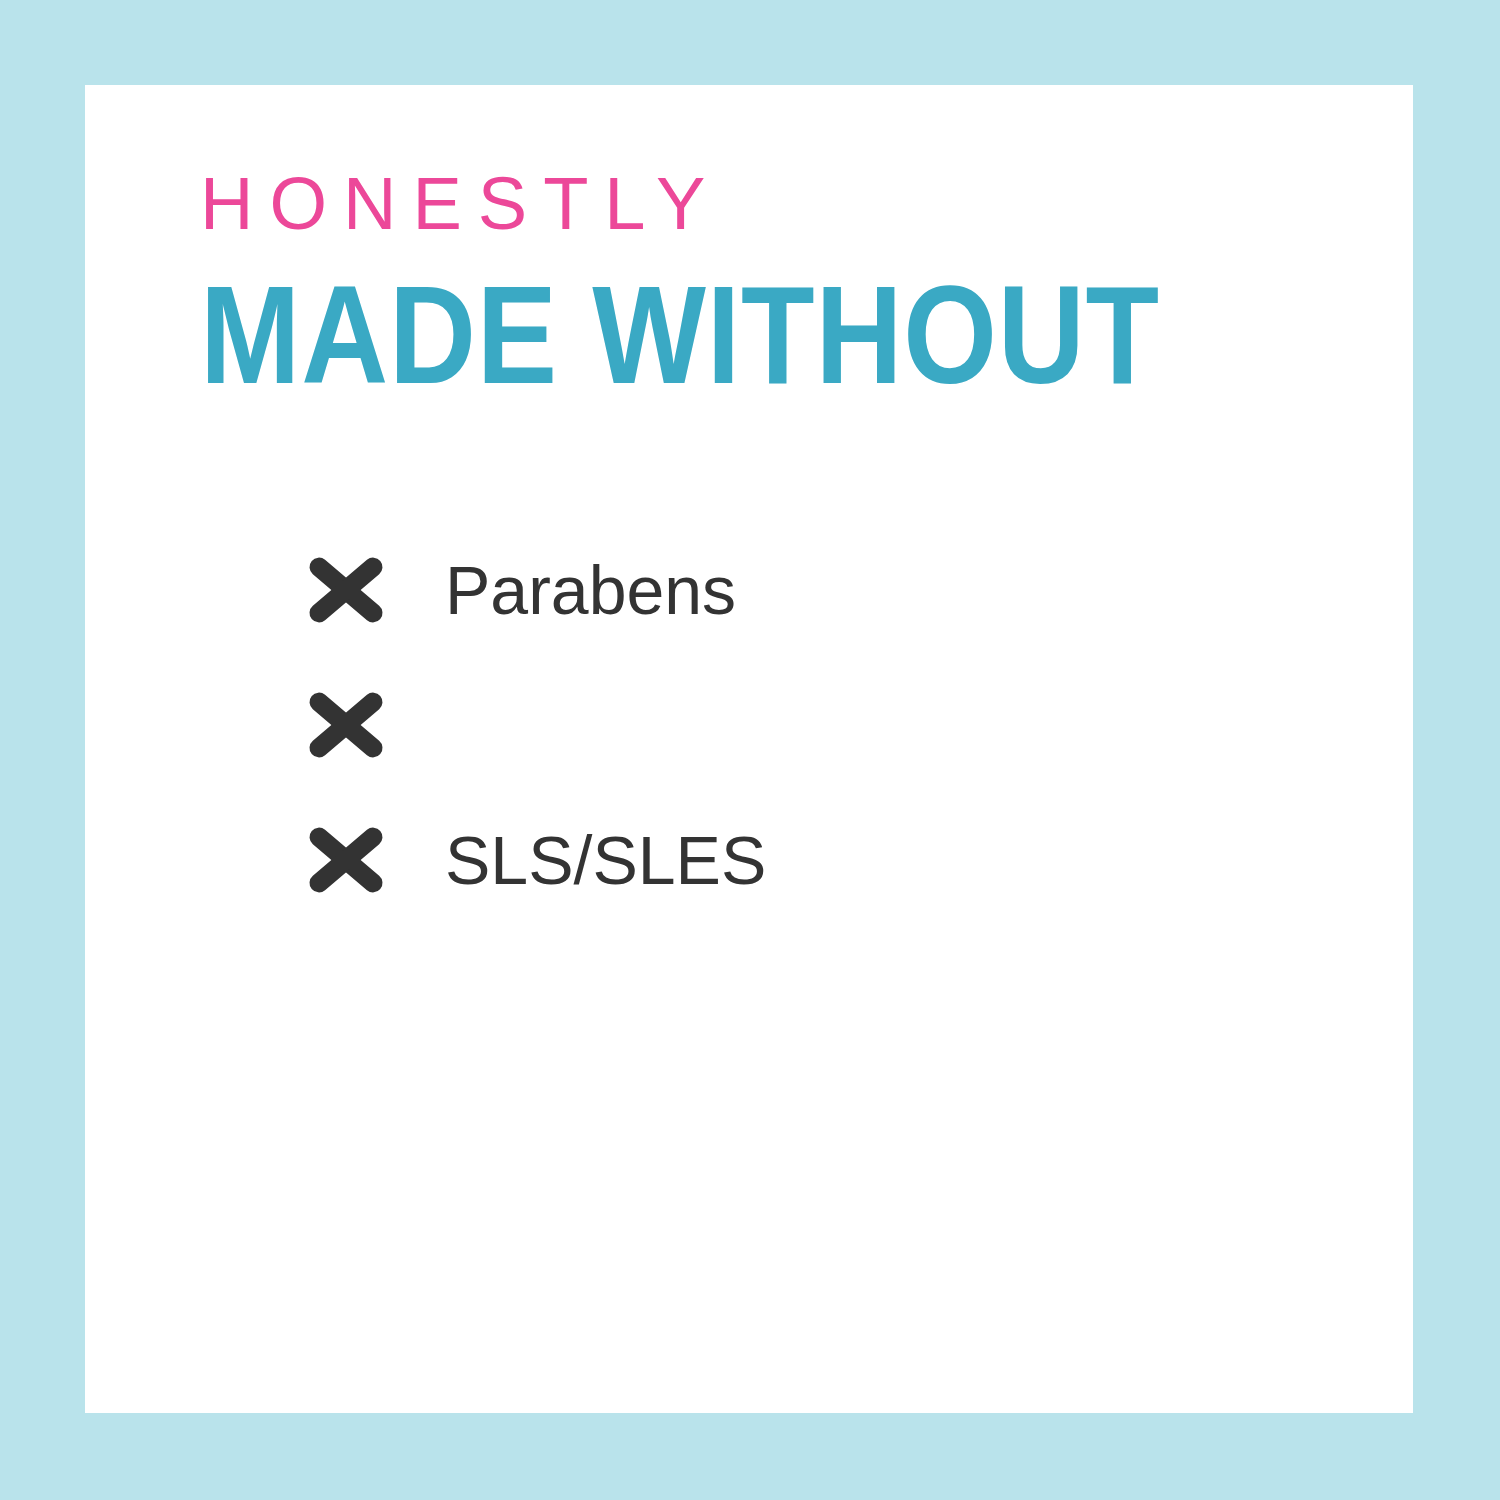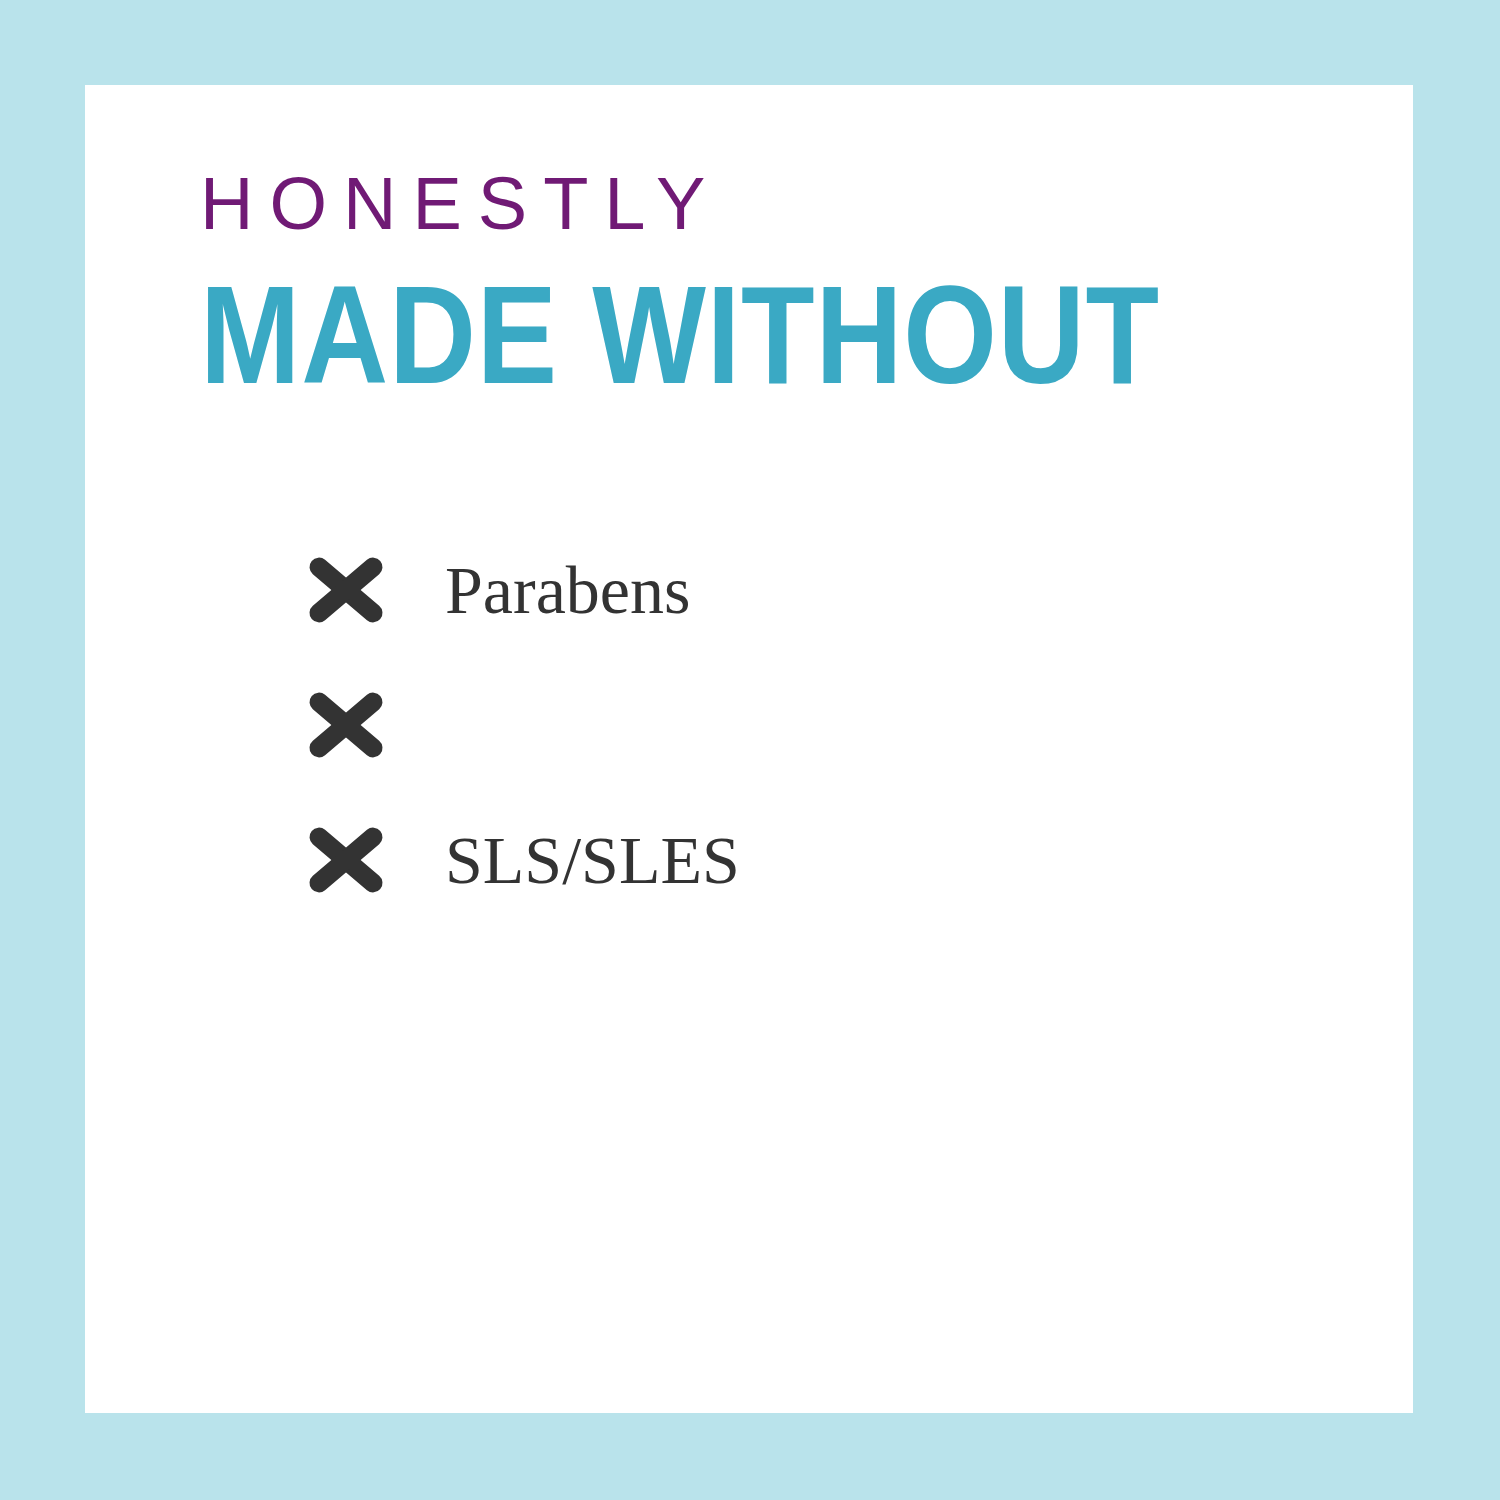--- a/index.html
+++ b/index.html
@@ -38,21 +38,21 @@
     top: 80px;        
     width: 1190px;
   }
 
   .eyebrow {
     font-family: "Liberation Sans", sans-serif;
     font-weight: 400;
     font-size: 74px;
     line-height: 78px;
     letter-spacing: 16px;
-    color: #701a75;
+    color: #ec4899;
     white-space: nowrap;
     margin: 0;
   }
 
   .headline {
     font-family: "Liberation Sans Narrow", "Liberation Sans", sans-serif;
     font-weight: 700;
     font-size: 140px;
     line-height: 140px;
     letter-spacing: 1px;
@@ -85,21 +85,21 @@
   .x-icon {
     flex: 0 0 auto;
     width: 82px;
     height: 82px;
     display: block;
   }
 
   .item-label {
     flex: 1 1 auto;
     margin-left: 58px;
-    font-family: Liberation Serif, serif;
+    font-family: Liberation Sans, sans-serif;
     font-weight: 400;
     font-size: 68px;
     line-height: 74px;
     color: #333333;
     white-space: nowrap;
   }
 </style>
 </head>
 <body>
 

